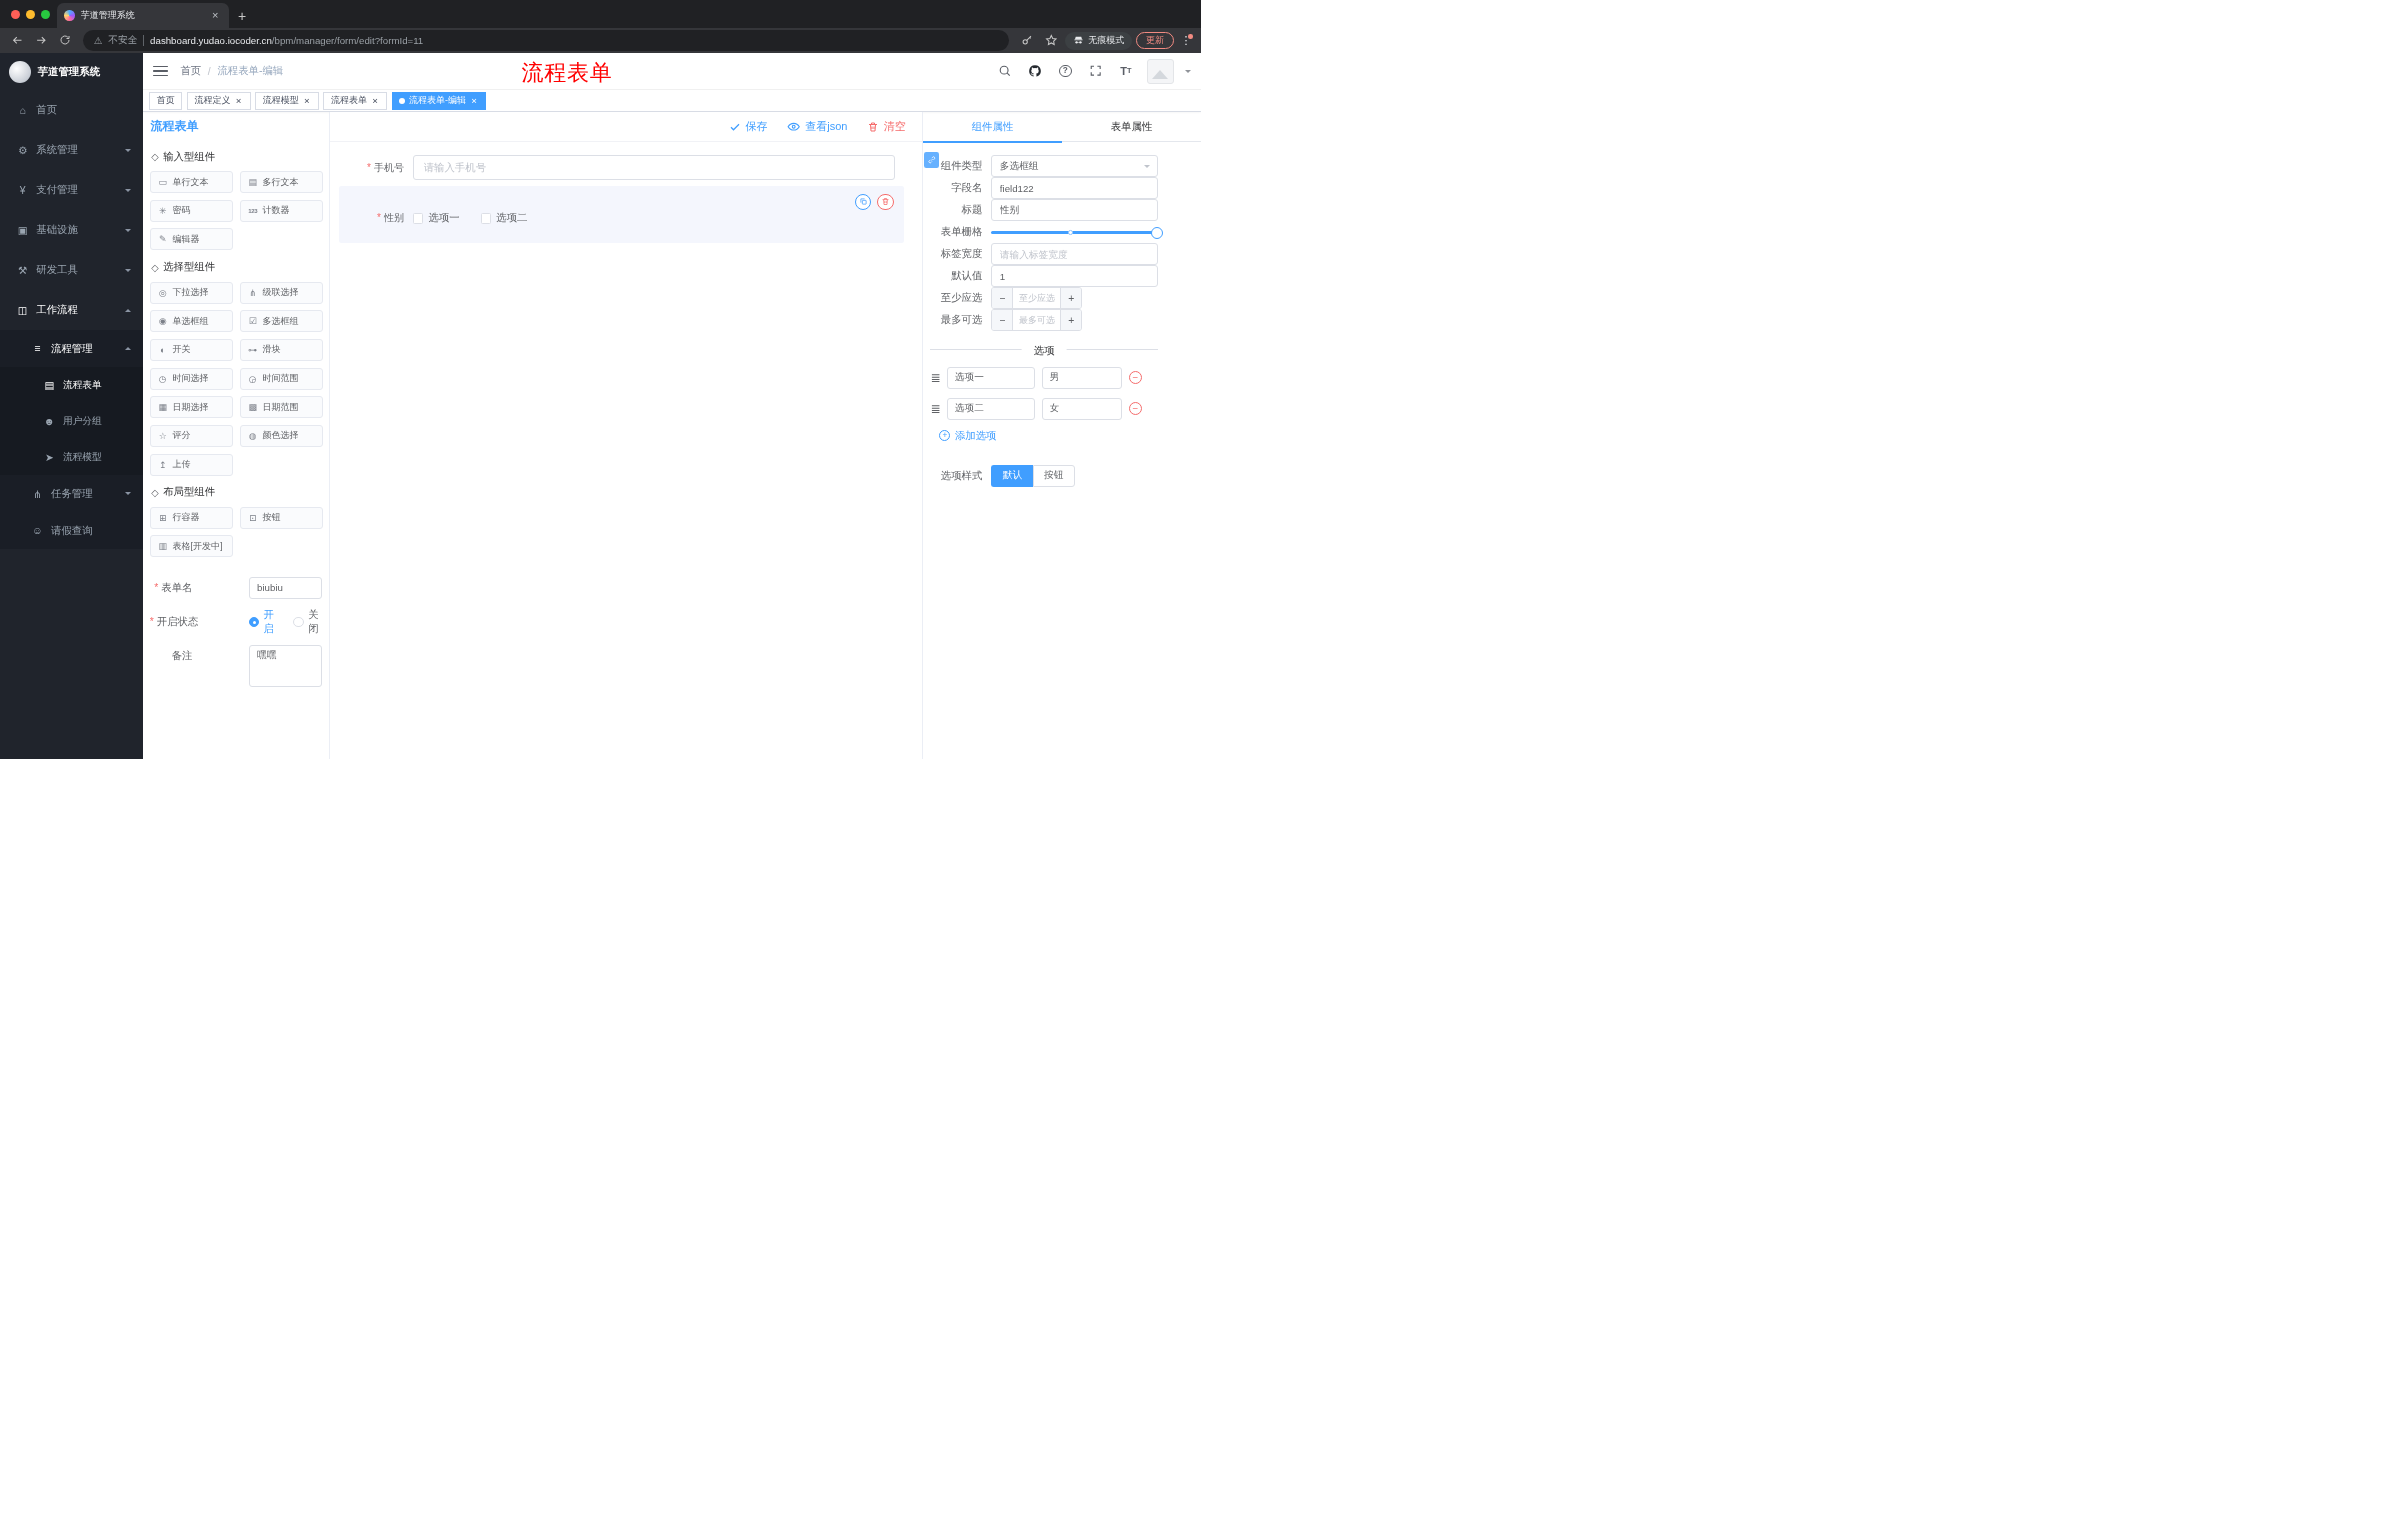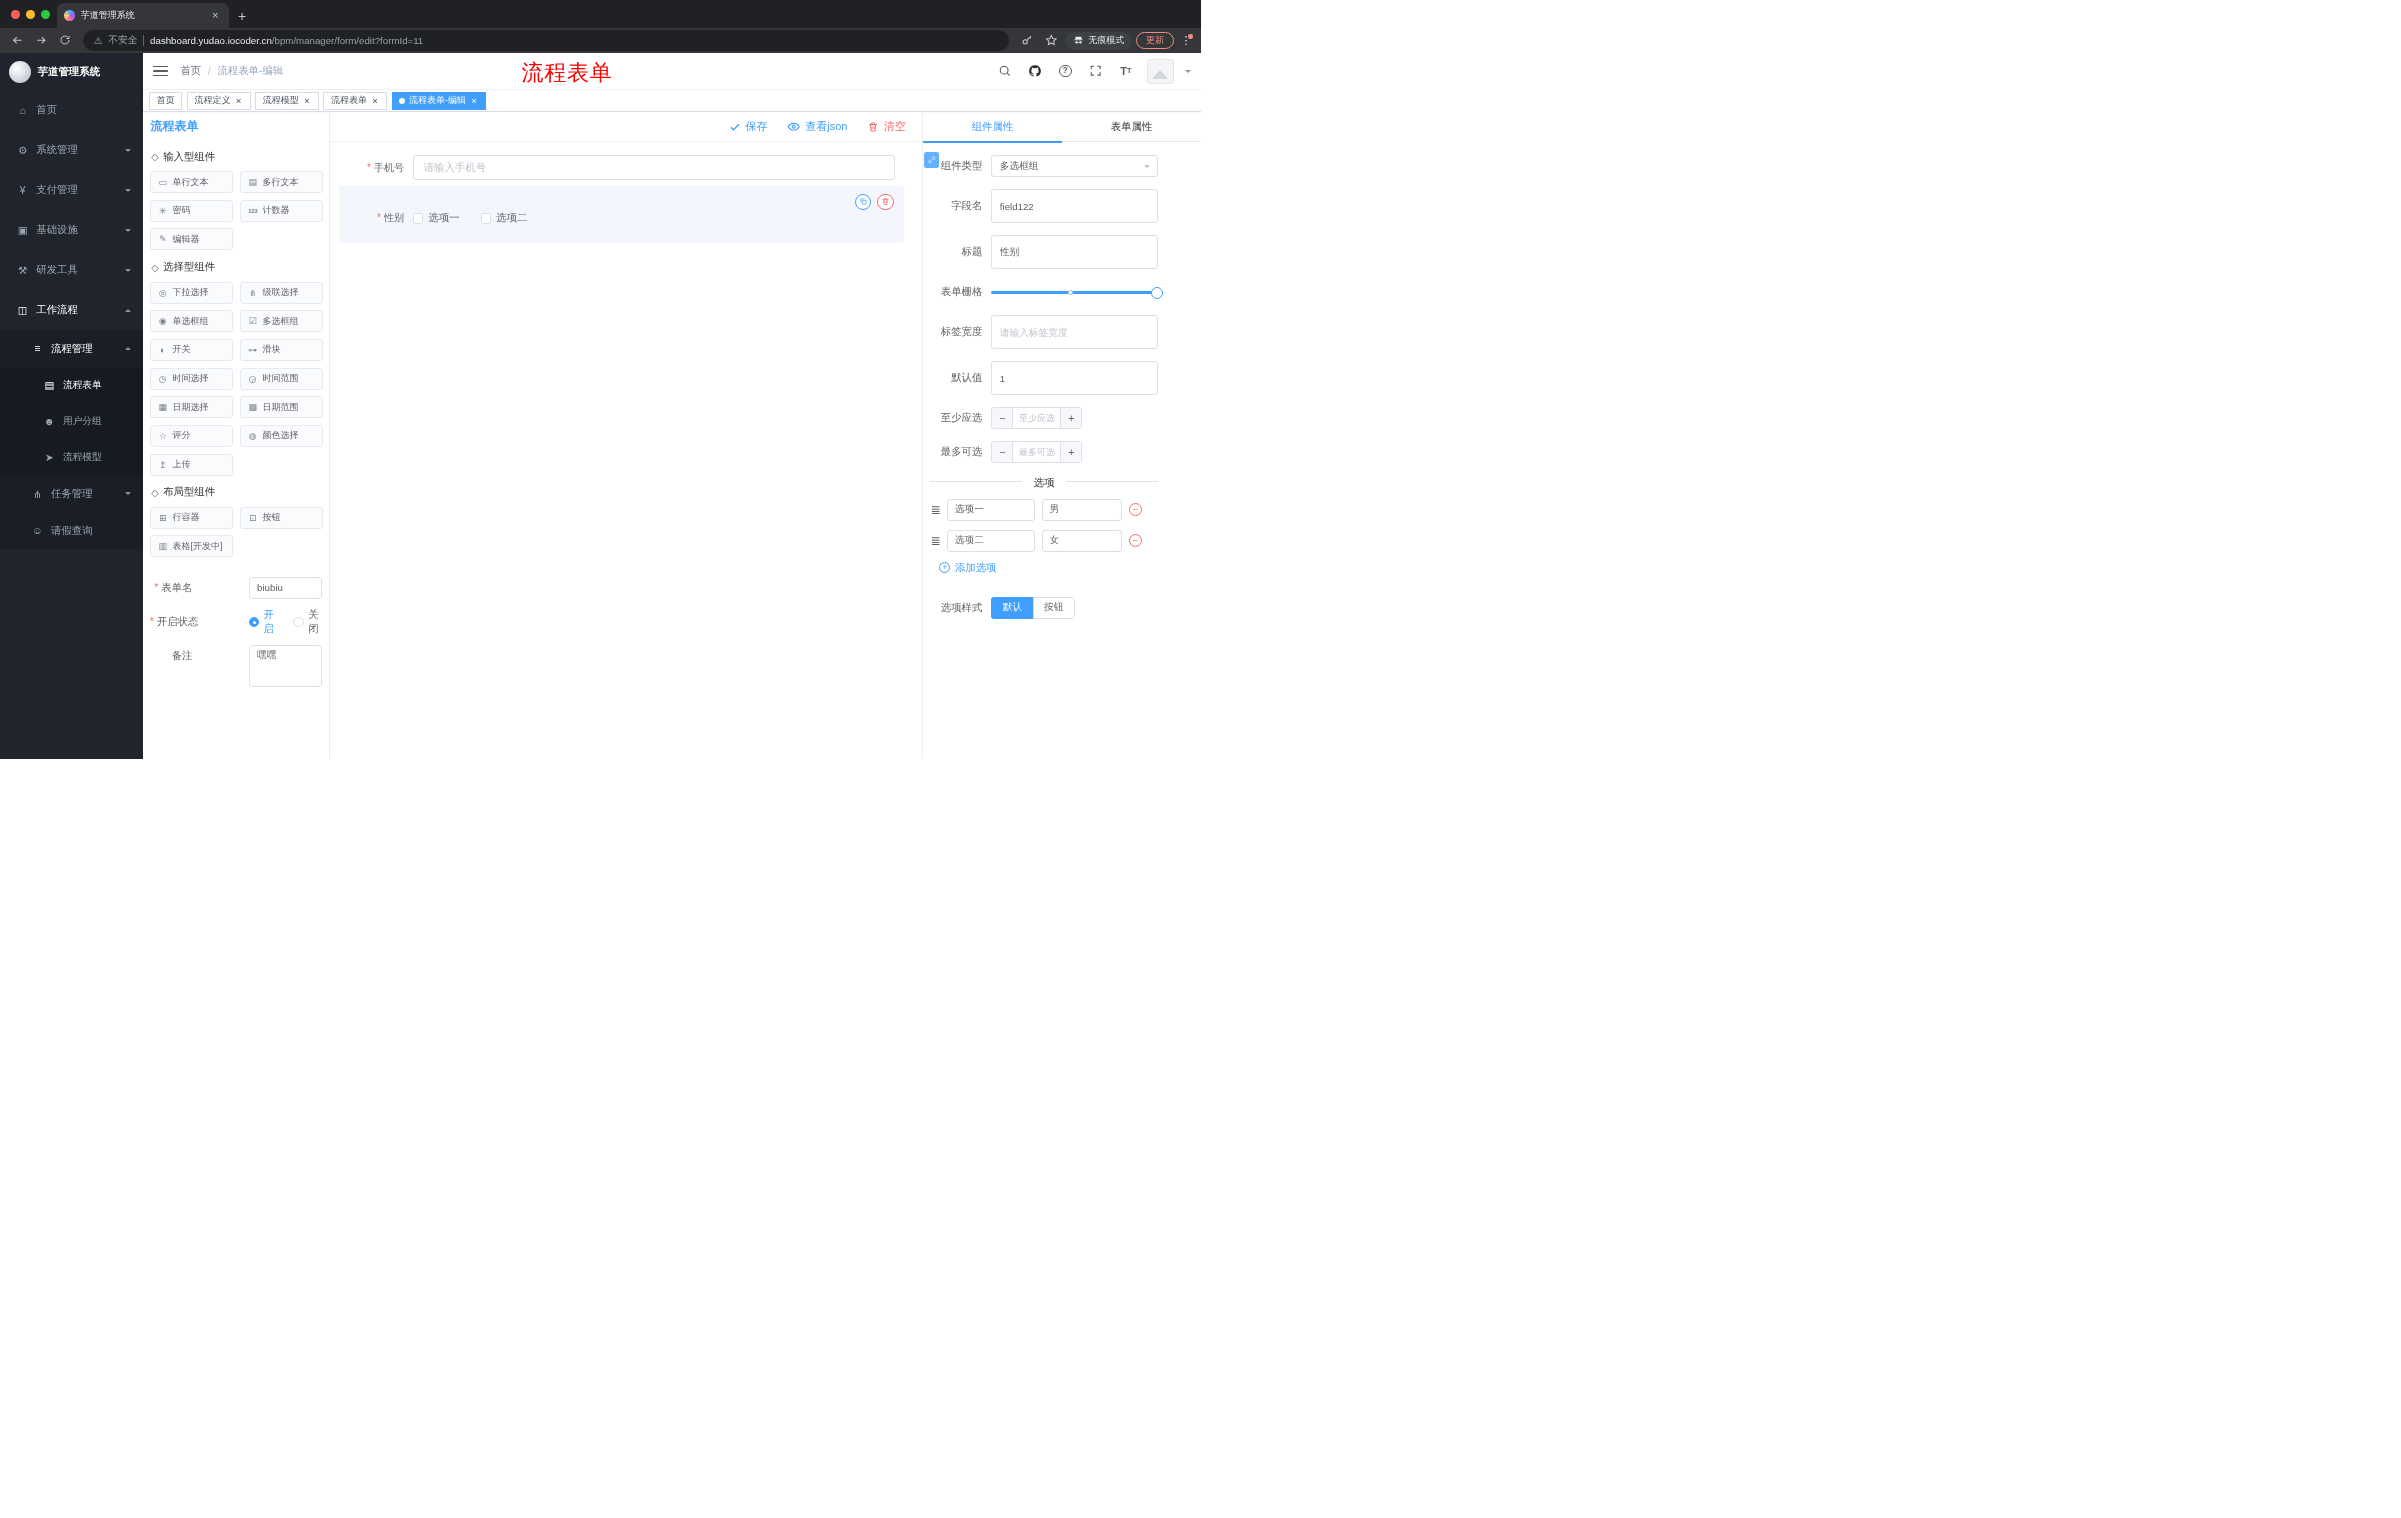--- a/index.html
+++ b/index.html
@@ -120,26 +120,26 @@
   .cbx { width:10.4px; height:10.4px; border:0.7px solid #dcdfe6; border-radius:1.5px; background:#fff; flex:none; }
 
   
   .props { width:279px; border-left:0.7px solid #ebeef5; display:flex; flex-direction:column; flex:none; position:relative; }
   .link-btn { position:absolute; left:0.7px; top:40px; width:15.6px; height:15.6px; border-radius:2.2px; background:#409eff; opacity:.8; display:flex; align-items:center; justify-content:center; z-index:2; }
   .props-tabs { height:30px; display:flex; border-bottom:1.5px solid #e4e7ed; flex:none; }
   .props-tab { flex:1; display:flex; align-items:center; justify-content:center; font-size:10.4px; color:#303133; position:relative; }
   .props-tab.active { color:#409eff; font-weight:500; }
   .props-tab.active::after { content:''; position:absolute; left:0; right:0; bottom:-1.5px; height:1.5px; background:#409eff; }
   .props-body { flex:1; overflow-y:auto; padding:13.4px 43px 7.4px 7.4px; }
-  .prop-row { display:flex; align-items:center; margin-bottom:12px; }
+  .prop-row { display:flex; align-items:center; }
   .p-label { width:52px; text-align:right; font-size:10.4px; color:#606266; margin-right:9px; flex:none; white-space:nowrap; }
   .p-ctl { flex:1; min-width:0; }
   .p-select { height:22px; border:0.7px solid #dcdfe6; border-radius:3px; display:flex; align-items:center; justify-content:space-between; padding:0 7.4px; font-size:9.7px; color:#606266; background:#fff; }
   .p-select .caret { border-top-color:#c0c4cc; }
-  .p-input { width:100%; height:34px; border:0.7px solid #dcdfe6; border-radius:3px; padding:0 7.4px; font-size:9.7px; color:#606266; }
+  .p-input { width:100%; height:22px; border:0.7px solid #dcdfe6; border-radius:3px; padding:0 7.4px; font-size:9.7px; color:#606266; }
   .slider { position:relative; height:22px; display:flex; align-items:center; }
   .slider-track { width:100%; height:3px; border-radius:1.5px; background:#409eff; }
   .slider-mark { position:absolute; left:46%; top:9px; width:4.5px; height:4.5px; border-radius:50%; background:#fff; border:0.7px solid #8ec5ff; }
   .slider-handle { position:absolute; right:-5.2px; top:5.2px; width:12px; height:12px; border-radius:50%; background:#fff; border:1.5px solid #409eff; }
   .stepper { display:flex; width:91px; height:22px; border:0.7px solid #dcdfe6; border-radius:3px; overflow:hidden; flex:none; }
   .stp-btn { width:21px; background:#f5f7fa; color:#606266; font-size:10.4px; display:flex; align-items:center; justify-content:center; flex:none; }
   .stp-btn.minus { border-right:0.7px solid #dcdfe6; }
   .stp-btn.plus { border-left:0.7px solid #dcdfe6; }
   .stp-input { flex:1; border:none; text-align:center; font-size:9px; color:#606266; min-width:0; }
   .divider { position:relative; border-top:0.7px solid #dcdfe6; margin:18px 0 16.3px; }

